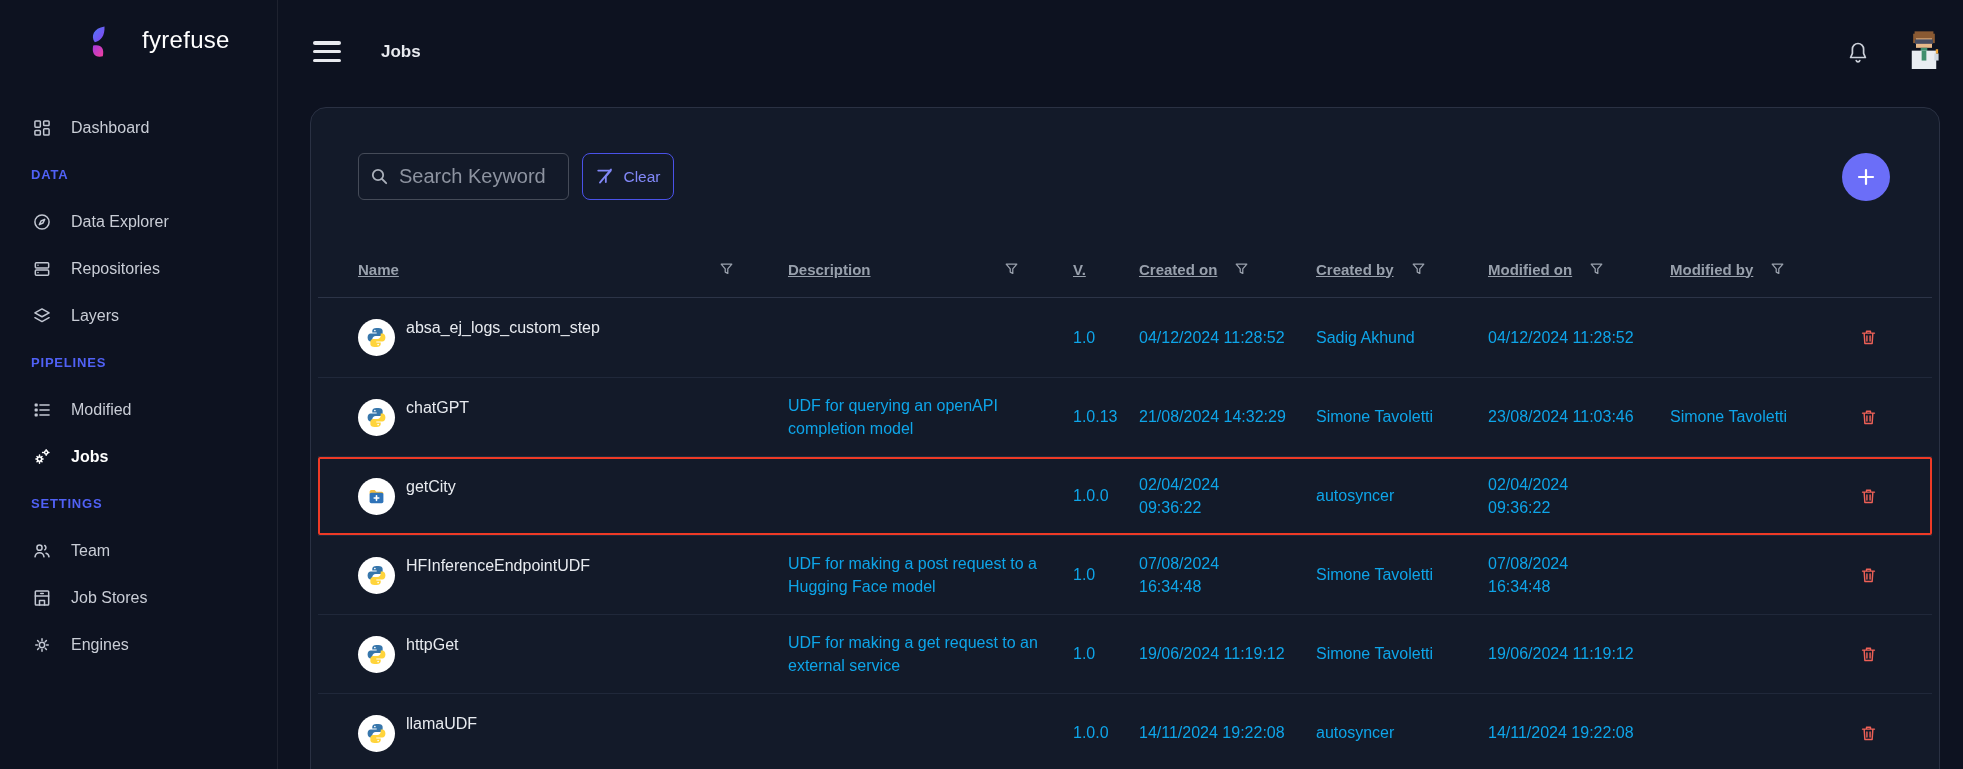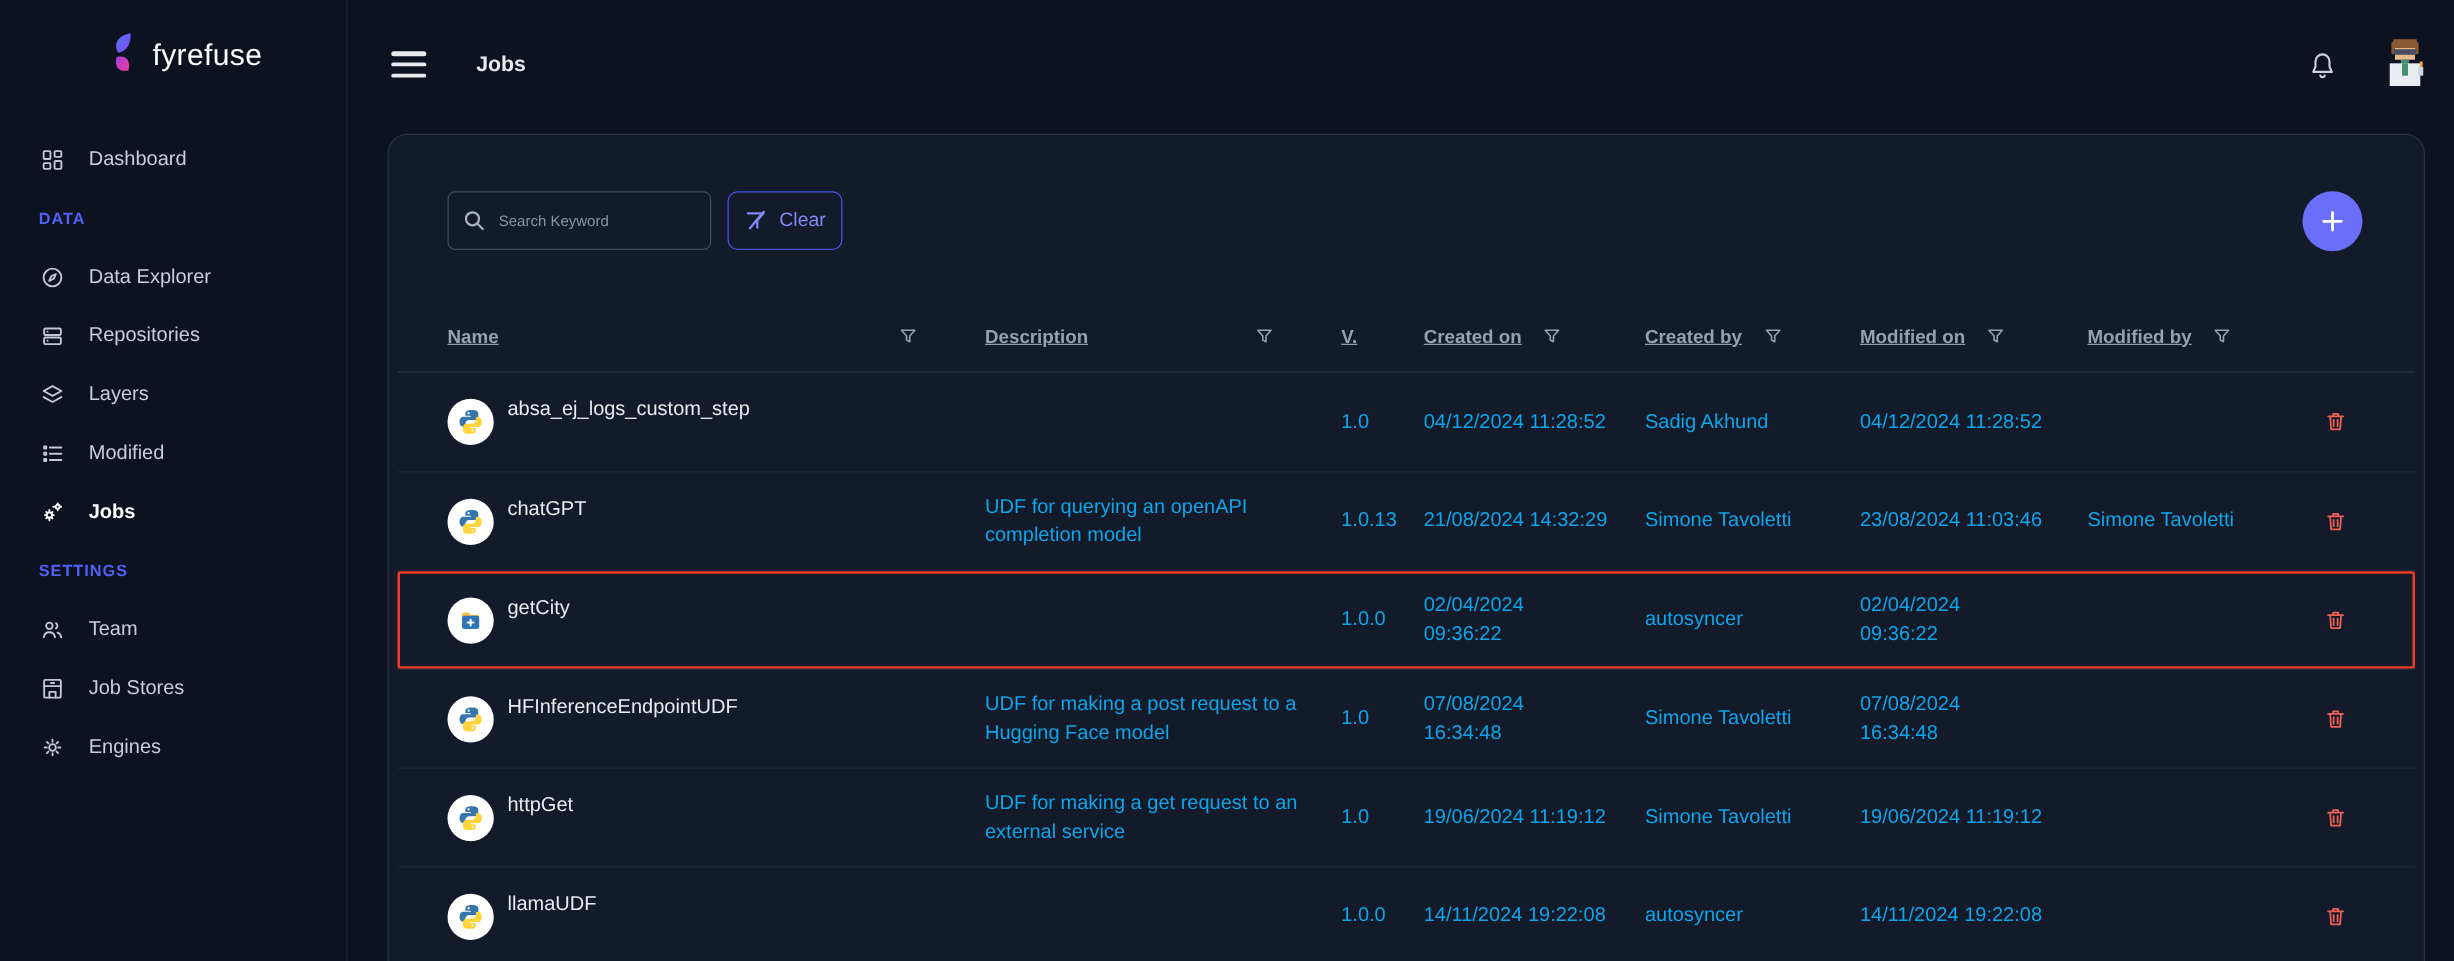--- a/index.html
+++ b/index.html
@@ -8,21 +8,21 @@
     background:var(--page-bg,#0d1220);
     font-family:"Liberation Sans",sans-serif;
     color:#e6e8ee;
   }
   
   .sidebar{
     position:absolute;left:0;top:0;width:277px;height:769px;
     border-right:1px solid rgba(255,255,255,.07);
     background:var(--page-bg,#0d1220);
   }
-  .brand{display:flex;align-items:center;gap:6px;margin:26px 0 0 84px;}
+  .brand{display:flex;gap:26px;margin:26px 0 0 84px;}
   .brand-name{font-size:24px;font-weight:500;color:#fff;letter-spacing:.3px;}
   .nav{margin-top:40px;}
   .nav-row{height:47px;display:flex;align-items:center;padding-left:31px;box-sizing:border-box;}
   .side-item{cursor:pointer;color:#c9cdd6;font-size:16px;gap:18px;}
   .side-item .ico{width:22px;height:22px;display:flex;align-items:center;justify-content:center;color:#c2c7d2;}
   .side-item.active{color:#fff;font-weight:700;}
   .side-item.active .ico{color:#fff;}
   .section-label{font-size:13px;font-weight:700;letter-spacing:.8px;color:var(--accent2,#5061f5);}
   
   .hamburger{position:absolute;left:313px;top:41px;width:28px;height:21px;cursor:pointer;display:flex;flex-direction:column;justify-content:space-between;}
@@ -37,21 +37,21 @@
     border:1px solid #2a3143;border-radius:16px;box-sizing:border-box;
   }
   .toolbar{position:relative;height:92px;}
   .search-box{
     position:absolute;left:47px;top:45px;width:211px;height:47px;
     border:1px solid #454b58;border-radius:6px;display:flex;align-items:center;
     padding:0 10px 0 12px;box-sizing:border-box;background:transparent;gap:9px;
   }
   .search-box input{
     flex:1;background:transparent;border:none;outline:none;color:#fdba74;
-    font-size:12px;font-family:"Liberation Sans",sans-serif;min-width:0;
+    font-size:20px;font-family:"Liberation Sans",sans-serif;min-width:0;
   }
   .search-box input::placeholder{color:#8d93a0;}
   .search-ico{color:#aab0ba;display:flex;}
   .clear-btn{
     position:absolute;left:271px;top:45px;width:92px;height:47px;
     border:1px solid #4a52e8;border-radius:8px;background:transparent;cursor:pointer;
     display:flex;align-items:center;justify-content:center;gap:9px;
     color:var(--accent-text,#8288f8);font-size:15.5px;font-family:"Liberation Sans",sans-serif;
   }
   .fab{
@@ -140,20 +140,21 @@
       </div>
       <div class="nav-row side-item">
         <span class="ico">
           <svg width="20" height="20" viewBox="0 0 24 24" fill="none" stroke="currentColor" stroke-width="1.8" stroke-linecap="round" stroke-linejoin="round">
             <path d="M12 3.5l8.5 4.7L12 12.9 3.5 8.2z"></path>
             <path d="M3.5 14l8.5 4.7L20.5 14"></path>
           </svg>
         </span>
         <span>Layers</span>
       </div>
+      <div class="nav-row section-label">PIPELINES</div>
       <div class="nav-row side-item">
         <span class="ico">
           <svg width="20" height="20" viewBox="0 0 24 24" fill="none" stroke="currentColor" stroke-width="1.8" stroke-linecap="round" stroke-linejoin="round">
             <path d="M9.5 6h11M9.5 12h11M9.5 18h11"></path>
             <path d="M4 5h2v2H4zM4 11h2v2H4zM4 17h2v2H4z" fill="currentColor"></path>
           </svg>
         </span>
         <span>Modified</span>
       </div>
       <div class="nav-row side-item active">

